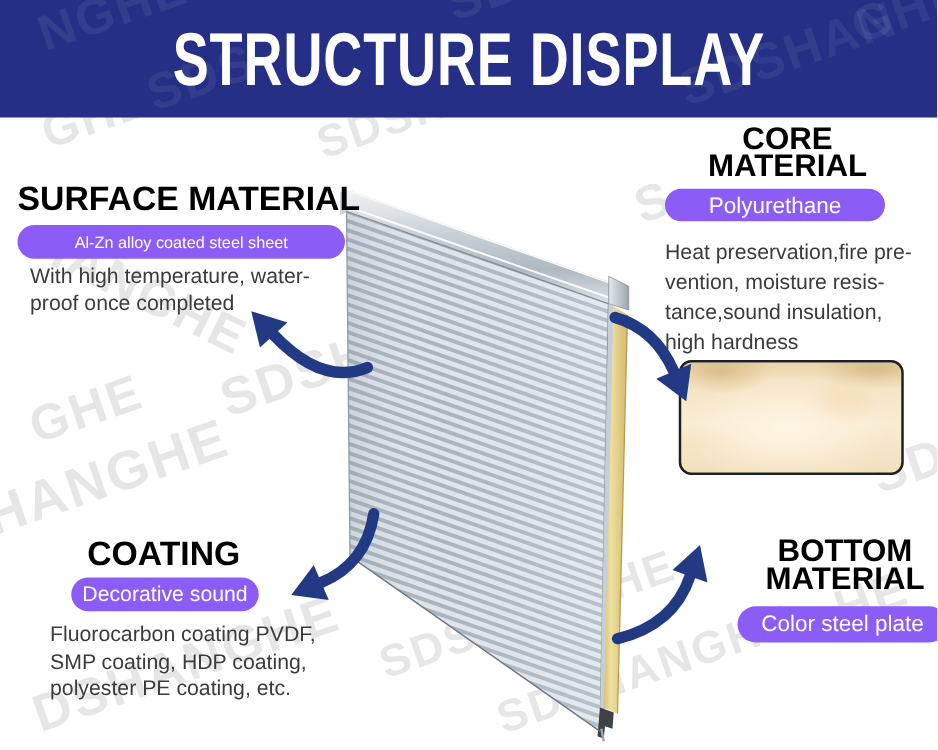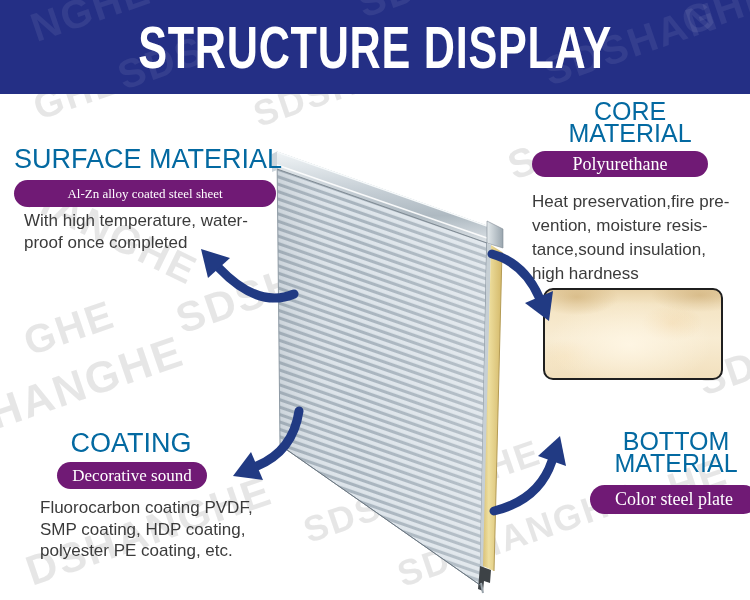--- a/index.html
+++ b/index.html
@@ -14,23 +14,23 @@
       transform-origin:left top;letter-spacing:2px;}
 
   
   .banner{position:absolute;left:0;top:0;width:750px;height:94px;background:#242f85;z-index:2;
           display:flex;align-items:center;justify-content:center;overflow:hidden;}
   .banner-title{color:#fff;font-size:60px;font-weight:bold;letter-spacing:1px;
                 transform:scaleX(0.72);display:inline-block;white-space:nowrap;}
 
   
   .section{position:absolute;z-index:3;}
-  .heading{color:#0369a1;font-weight:normal;text-align:center;white-space:pre-line;}
-  .pill{background:#701a75;color:#fff;text-align:center;border-radius:999px;
-        display:flex;align-items:center;justify-content:center;white-space:nowrap;font-family:Liberation Serif, serif;}
+  .heading{color:#000000;font-weight:bold;text-align:center;white-space:pre-line;}
+  .pill{background:#8b5cf6;color:#fff;text-align:center;border-radius:999px;
+        display:flex;align-items:center;justify-content:center;white-space:nowrap;}
   .desc{color:#3b3b3b;white-space:pre-line;text-align:left;}
 
   .sec-surface{left:14px;top:144px;width:262px;}
   .sec-surface .heading{font-size:27px;line-height:30px;white-space:nowrap;}
   .sec-surface .pill{margin-top:6px;height:27px;font-size:13px;}
   .sec-surface .desc{margin-top:3px;margin-left:10px;font-size:17px;line-height:22px;}
 
   .sec-core{left:528px;top:100px;width:204px;}
   .sec-core .heading{font-size:25px;line-height:22px;}
   .sec-core .pill{margin-top:7px;margin-left:4px;width:176px;height:26px;font-size:18px;}

